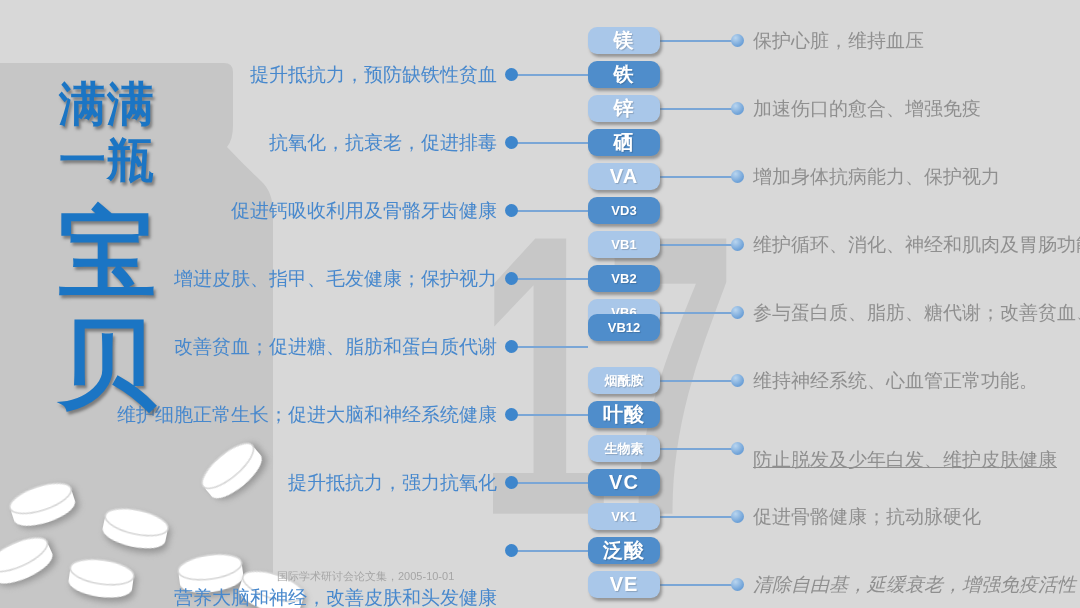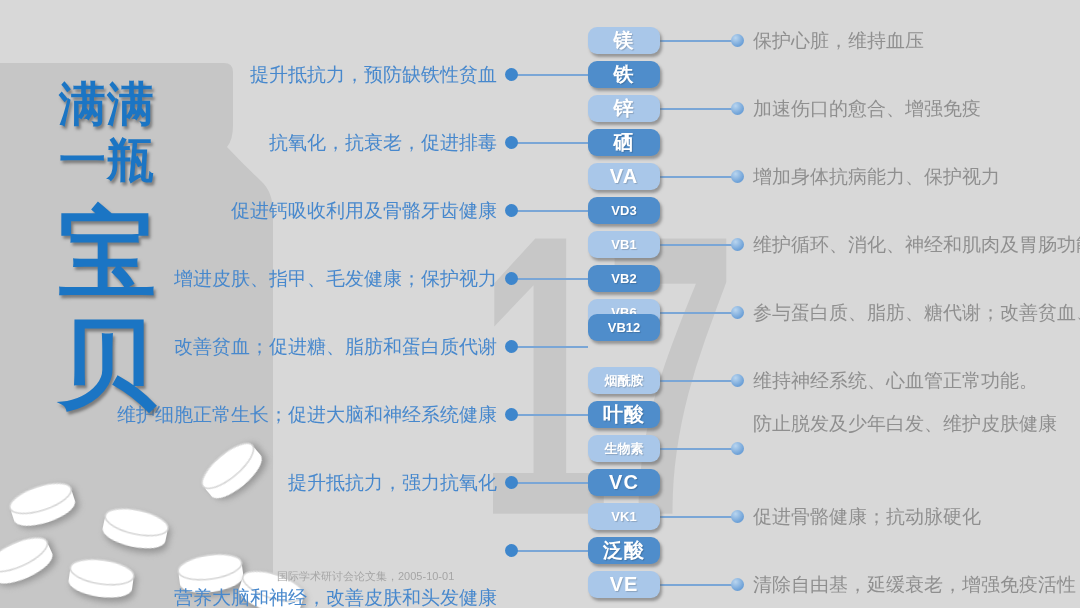--- a/index.html
+++ b/index.html
@@ -115,37 +115,37 @@
     <div class="connector right" style="top: 379.5px;"></div>
     <div class="dot right" style="top: 374px;"></div>
     <div class="benefit right" style="top: 368.5px;">维持神经系统、心血管正常功能。</div>
     <div class="pill dark" style="top: 401px;">叶酸</div>
     <div class="connector left" style="top: 413.5px;"></div>
     <div class="dot left" style="top: 408px;"></div>
     <div class="benefit left" style="top: 402.5px;">维护细胞正常生长；促进大脑和神经系统健康</div>
     <div class="pill light tight" style="top: 435px;">生物素</div>
     <div class="connector right" style="top: 447.5px;"></div>
     <div class="dot right" style="top: 442px;"></div>
-    <div class="benefit right" style="top: 412px;">防止脱发及少年白发、维护皮肤健康</div>
+    <div class="benefit right" style="top: 448px; text-decoration: underline;">防止脱发及少年白发、维护皮肤健康</div>
     <div class="pill dark" style="top: 469px;">VC</div>
     <div class="connector left" style="top: 481.5px;"></div>
     <div class="dot left" style="top: 476px;"></div>
     <div class="benefit left" style="top: 470.5px;">提升抵抗力，强力抗氧化</div>
     <div class="pill light tight" style="top: 503px;">VK1</div>
     <div class="connector right" style="top: 515.5px;"></div>
     <div class="dot right" style="top: 510px;"></div>
     <div class="benefit right" style="top: 504.5px;">促进骨骼健康；抗动脉硬化</div>
     <div class="pill dark" style="top: 537px;">泛酸</div>
     <div class="connector left" style="top: 549.5px;"></div>
     <div class="dot left" style="top: 544px;"></div>
     <div class="benefit left" style="top: 557px; margin-top: 29px;">营养大脑和神经，改善皮肤和头发健康</div>
     <div class="pill light" style="top: 571px;">VE</div>
     <div class="connector right" style="top: 583.5px;"></div>
     <div class="dot right" style="top: 578px;"></div>
-    <div class="benefit right" style="top: 572.5px;">清除自由基，延缓衰老，增强免疫活性</div>
+    <div class="benefit right" style="top: 572.5px; font-style: italic;">清除自由基，延缓衰老，增强免疫活性</div>
   </div>
 
 <div id="tablets">
     <div class="tablet" style="left: 8px; top: 482px; transform: rotate(-18deg);"><svg width="70" height="44" viewBox="0 0 70 44">
         <path d="M3,16 a32,12 0 1 1 64,0 v13 a32,12 0 1 1 -64,0 z" fill="#ffffff"></path>
         <ellipse cx="35" cy="16" rx="32" ry="12" fill="#ffffff" stroke="#d6d6d6" stroke-width="1.5"></ellipse>
       </svg></div>
     <div class="tablet" style="left: 198px; top: 448px; transform: rotate(-40deg);"><svg width="70" height="44" viewBox="0 0 70 44">
         <path d="M3,16 a32,12 0 1 1 64,0 v13 a32,12 0 1 1 -64,0 z" fill="#ffffff"></path>
         <ellipse cx="35" cy="16" rx="32" ry="12" fill="#ffffff" stroke="#d6d6d6" stroke-width="1.5"></ellipse>

